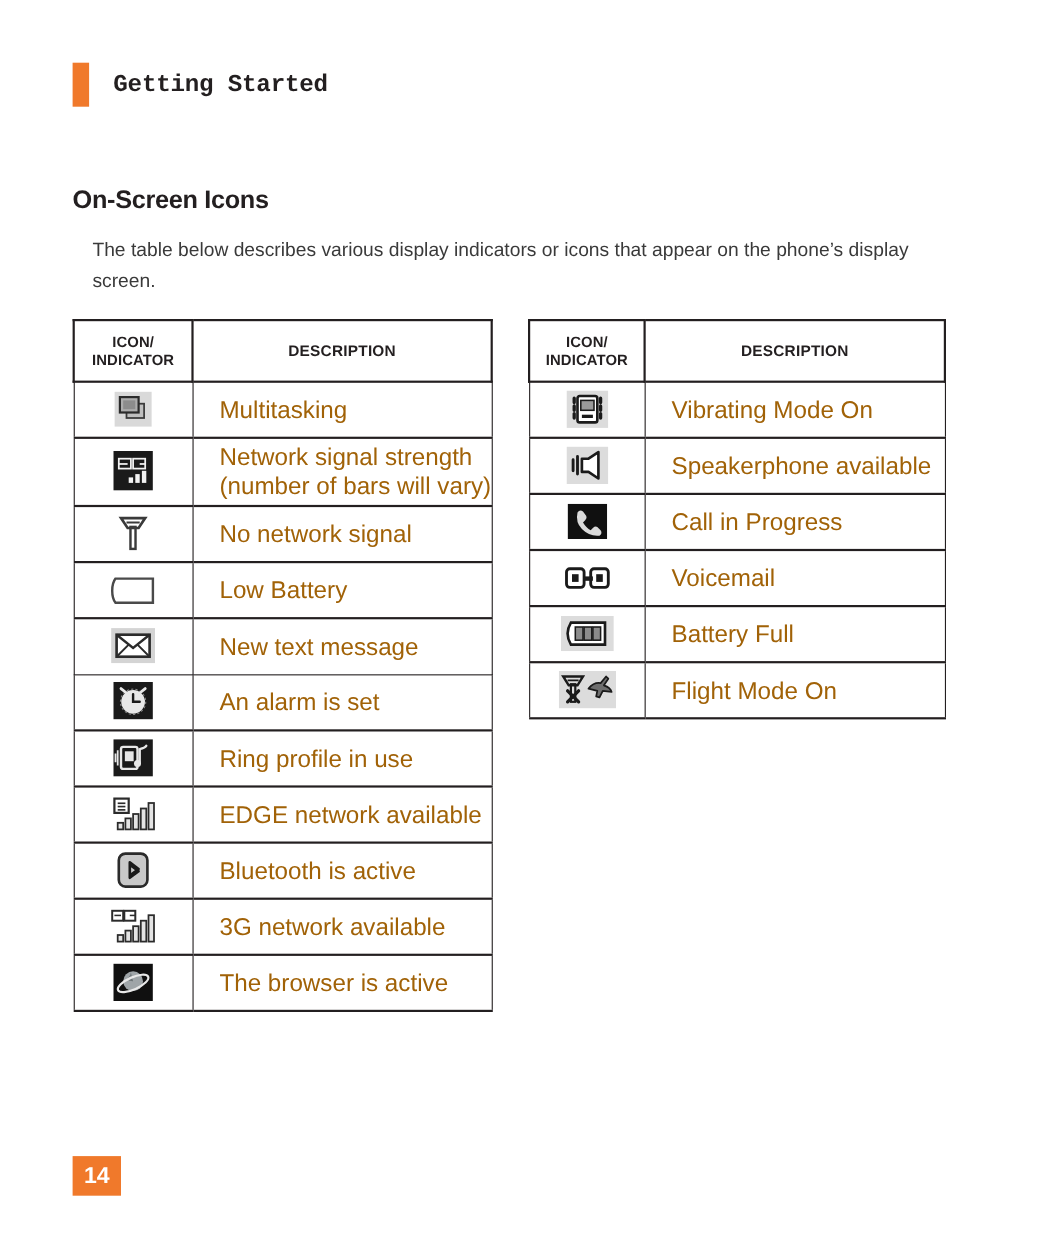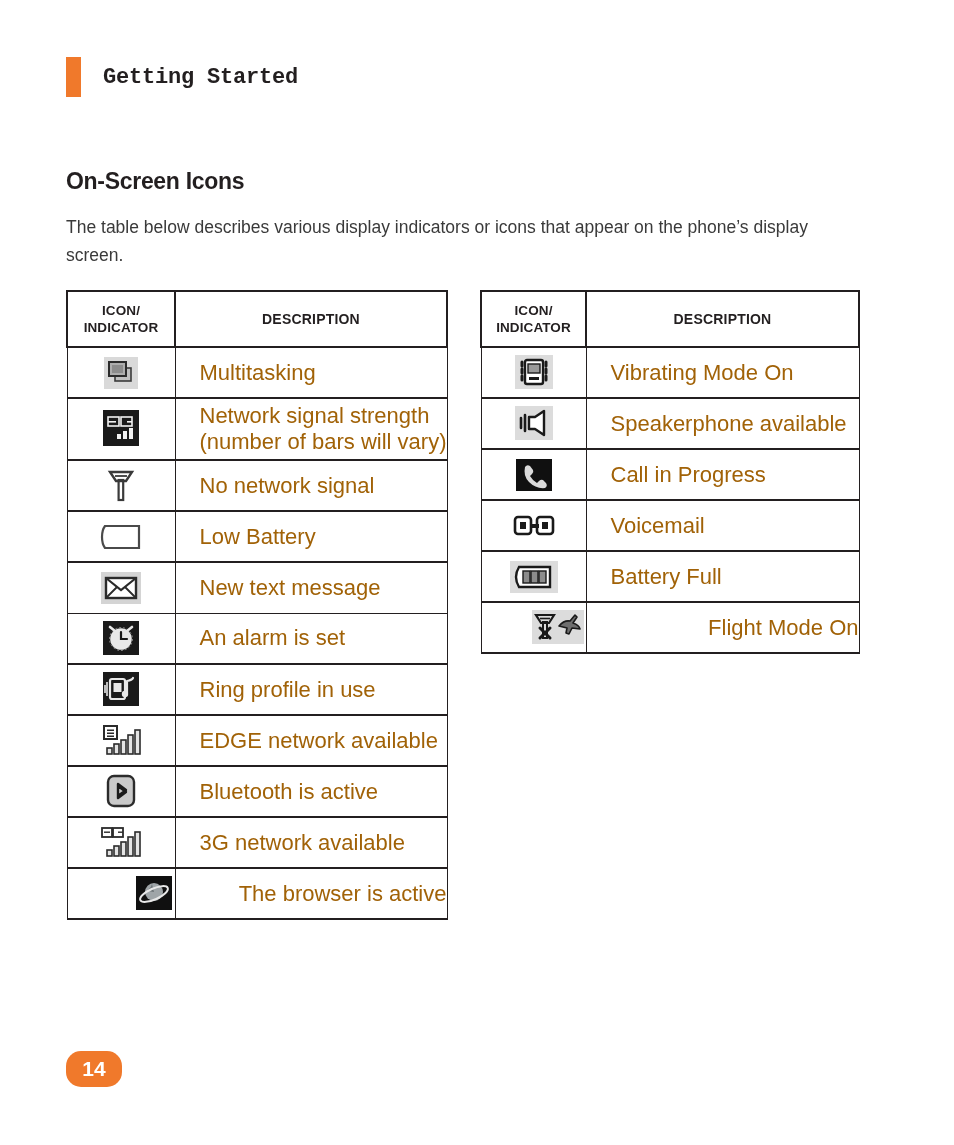--- a/index.html
+++ b/index.html
@@ -48,21 +48,21 @@
     position: absolute;
     left: 66px;
     top: 168px;
     font-size: 23px;
     font-weight: bold;
     color: #231F20;
     letter-spacing: -0.3px;
   }
   .intro-paragraph {
     position: absolute;
-    left: 66px;
+    left: 84px;
     top: 213px;
     width: 790px;
     font-size: 17.5px;
     line-height: 28px;
     color: #3A3A3A;
   }
 
   
   .icon-table {
     position: absolute;
@@ -109,46 +109,45 @@
   }
   td.cell-desc {
     padding: 4px 0 4px 24px;
     font-size: 22px;
     line-height: 26px;
     color: #a16207;
   }
 
   
   tr.thick-top > td { border-top-width: 2px; }
-  tr.thick-bottom > td { border-bottom-width: 2px; text-align: right; }
+  tr.thick-bottom > td { border-bottom-width: 2px; }
 
   .icon-slot {
     display: inline-flex;
     align-items: center;
     justify-content: center;
     width: 42px;
     height: 40px;
   }
   .icon-slot.wide { width: 56px; }
 
   
   .page-number {
     position: absolute;
     left: 66px;
     top: 1051px;
-    width: 56px;
+    width: 44px;
     height: 36px;
     background: #F0792B;
     color: #ffffff;
     font-size: 21px;
     font-weight: bold;
     display: flex;
     align-items: center;
     justify-content: center;
-    border-radius: 15px;
   }
 </style>
 </head>
 <body>
 
 <div class="page">
 
   <div class="running-header">
     <div class="header-bar"></div>
     <div class="header-title">Getting Started</div>

